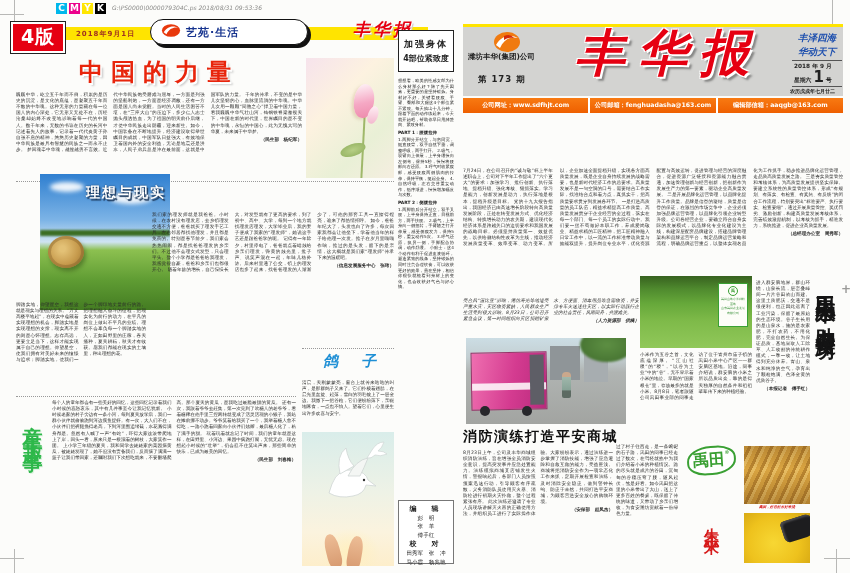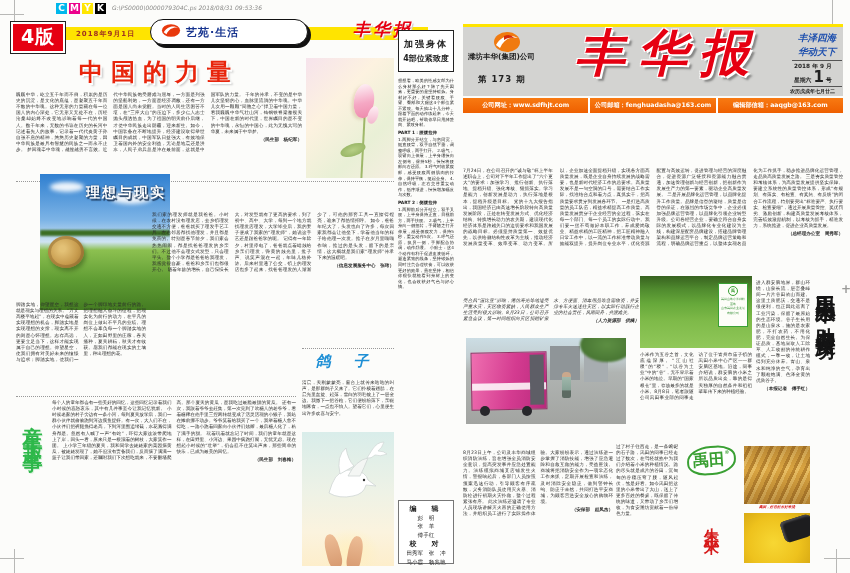--- a/index.html
+++ b/index.html
@@ -59,21 +59,21 @@
        background:radial-gradient(circle at 40% 40%,#e3c176 10%,#c69a4c 55%,#8f6a2c 100%);
        box-shadow:inset 0 0 0 3px rgba(120,85,35,.35),2px 3px 4px rgba(30,50,10,.4);}
   .ideal-title{position:absolute;right:4px;top:10px;font-weight:900;font-size:14px;color:#fff;letter-spacing:2px;
        text-shadow:0 0 2px #1d3a5e,1.5px 1.5px 1px #1d3a5e;}
   .ideal-body{left:16px;top:302px;width:130px;height:94px;}
 
   .barber-title{left:158px;top:186px;width:236px;text-align:center;font-style:italic;font-weight:bold;
        font-size:16px;color:#111;letter-spacing:1px;white-space:nowrap;}
   .barber-body{left:152px;top:212px;width:242px;height:136px;}
 
-  .pigeon-title{left:298px;top:352px;width:92px;text-align:center;font-style:italic;font-weight:bold;
+  .pigeon-title{left:288px;top:352px;width:92px;text-align:right;font-style:italic;font-weight:bold;
        font-size:15px;color:#1e8fd5;letter-spacing:4px;}
   .pigeon-body{left:302px;top:380px;width:92px;height:48px;}
   .doves-photo{left:302px;top:432px;width:92px;height:134px;overflow:hidden;
        background:linear-gradient(#d9edea 0%,#eef2e6 45%,#fbf3de 75%,#fdeecb 100%);}
   .sunglow{position:absolute;left:18px;top:96px;width:60px;height:50px;border-radius:50%;
        background:radial-gradient(rgba(255,240,190,.95),rgba(255,240,190,0) 70%);}
   .hand{position:absolute;width:14px;height:34px;border-radius:45% 45% 30% 30%;
        background:linear-gradient(#edbd96,#d79a70);}
   .childhood-title{left:20px;top:410px;height:124px;font-family:"DejaVu Serif",serif;font-weight:900;
        font-size:20px;color:#2eb84a;letter-spacing:9px;text-shadow:1px 1px 0 #dff2e0;}
@@ -339,20 +339,21 @@
     <div class="foliage"></div>
     <div class="truckbox">
       <div class="truckstripe"></div>
       <div class="truckdoor"></div>
     </div>
     <div class="wheel" style="left:14px;top:68px"></div>
     <div class="wheel" style="left:56px;top:68px"></div>
     <div class="person"></div>
   </div>
 
+  <div class="abs fire-title">消防演练打造平安商城</div>
   <div class="abs fire-body bodytext c2">
     <span>8月23日上午，公司及丰华商城组织消防演练，旨在增强全员消防安全意识，提高突发事件应急处置能力。演练模拟商城某店铺发生火情，警报响起后，各部门人员按照预案迅速行动，引导顾客有序疏散，义务消防队员使用灭火器、消防栓进行初期火灾扑救，整个过程紧张有序。 此次演练还邀请了专业人员现场讲解灭火器的正确使用方法，并组织员工进行了实际操作体验。大家纷纷表示，通过演练进一步掌握了消防技能，增强了应急避险和自救互救的能力，受益匪浅。商城将把消防安全作为一项常态化工作来抓，定期开展检查和演练，及时消除安全隐患，做到警钟长鸣、防患于未然，共同打造平安商城，为顾客营造安全放心的购物环境。</span>
     <span class="byline">（安保部　赵凤杰）</span>
   </div>
 
   <div class="abs field-photo">
     <div class="field-sign">
       <span class="sign-logo">禹</span>
       <span>禹田山地小米种植基地</span><br>
       <span>山东禹田农业发展有限公司</span>

